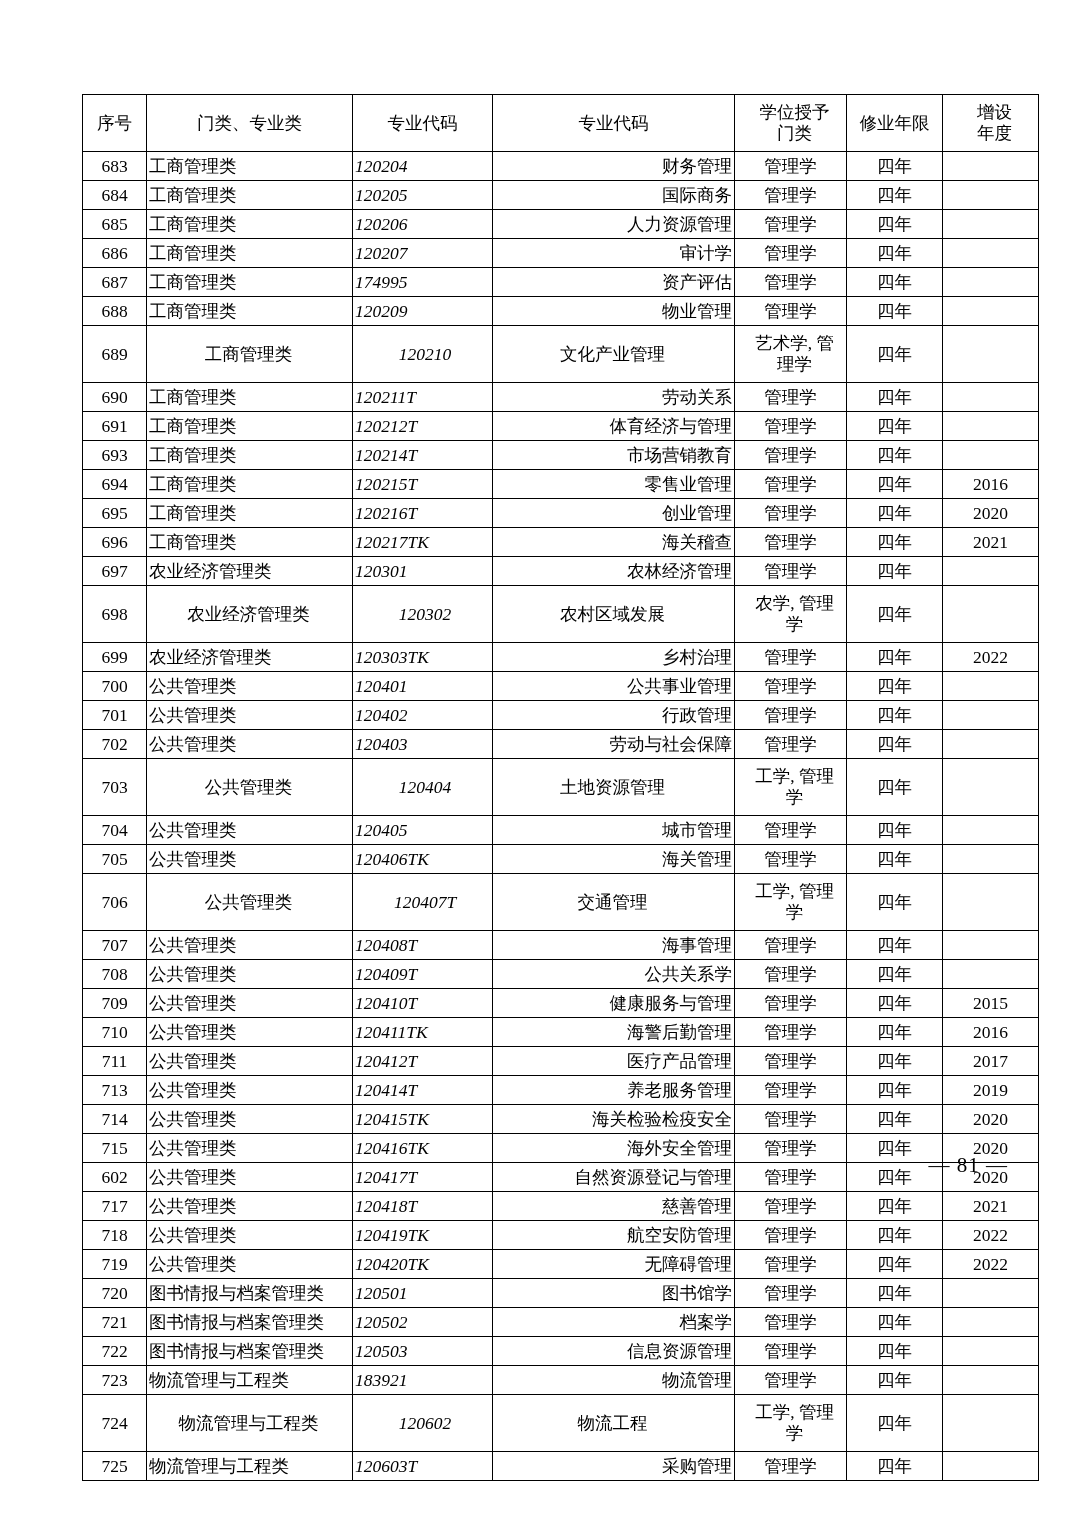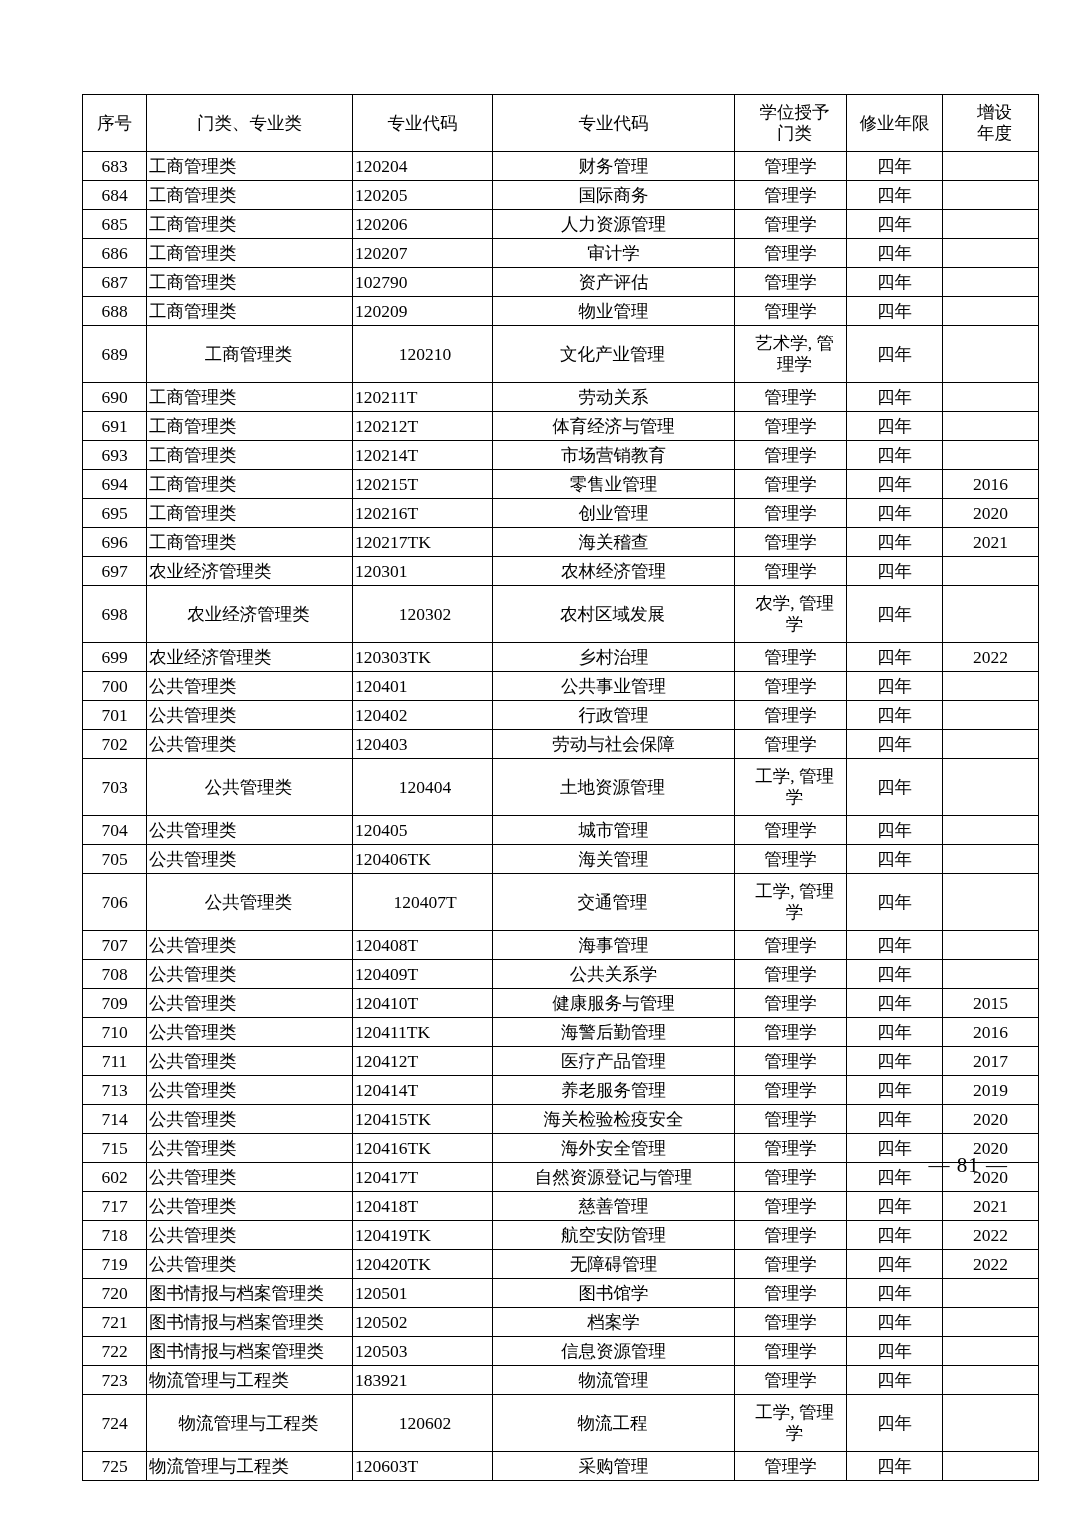--- a/index.html
+++ b/index.html
@@ -54,23 +54,23 @@
   col.c-cat     { width: 206px; }
   col.c-code    { width: 140px; }
   col.c-name    { width: 242px; }
   col.c-degree  { width: 112px; }
   col.c-years   { width: 96px; }
   col.c-added   { width: 96px; }
 
   td.no      { text-align: center; }
   td.cat     { text-align: left; padding-left: 6px; }
   td.cat.ctr { text-align: center; padding-left: 0; }
-  td.code    { text-align: left; padding-left: 8px; }
+  td.code    { text-align: left; padding-left: 8px; font-style: italic; }
   td.code.ctr{ text-align: center; padding-left: 7px; }
-  td.name    { text-align: center; padding-left: 10px; }
+  td.name    { text-align: right; padding-left: 10px; }
   td.name.ctr{ text-align: center; padding-left: 0; margin-left: 11px; }
   td.degree  { text-align: center; }
   td.years   { text-align: center; }
   td.added   { text-align: center; }
 
   tr.tall td { height: 54px; }
   tr.norm td { height: 26px; }
 
   .degree-two {
     display: inline-block;
@@ -155,21 +155,21 @@
             <td class="cat">工商管理类</td>
             <td class="code">120207</td>
             <td class="name">审计学</td>
             <td class="degree">管理学</td>
             <td class="years">四年</td>
             <td class="added"></td>
           </tr>
           <tr class="norm">
             <td class="no">687</td>
             <td class="cat">工商管理类</td>
-            <td class="code">102790</td>
+            <td class="code">174995</td>
             <td class="name">资产评估</td>
             <td class="degree">管理学</td>
             <td class="years">四年</td>
             <td class="added"></td>
           </tr>
           <tr class="norm">
             <td class="no">688</td>
             <td class="cat">工商管理类</td>
             <td class="code">120209</td>
             <td class="name">物业管理</td>

